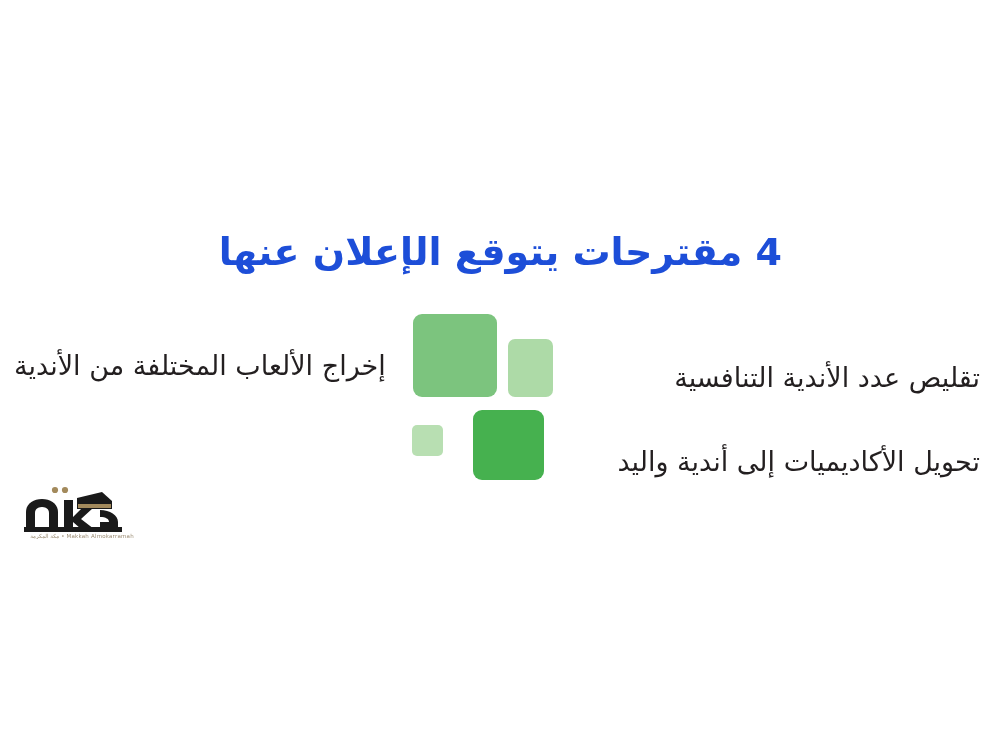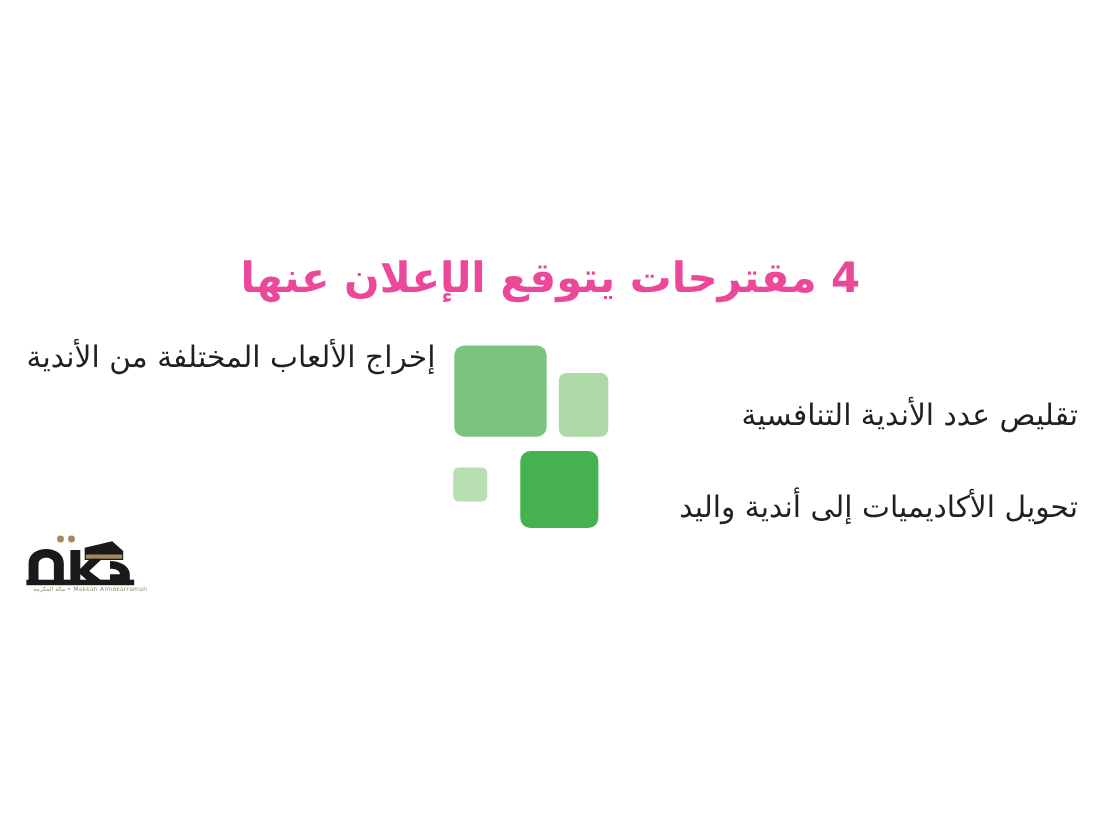--- a/index.html
+++ b/index.html
@@ -26,21 +26,21 @@
     left: 0;
     top: 228px;
     width: 782px;
     text-align: right;
     direction: rtl;
     unicode-bidi: embed;
     font-family: "DejaVu Sans", "Liberation Sans", sans-serif;
     font-weight: bold;
     font-size: 38px;
     line-height: 48px;
-    color: #ec4899;
+    color: #1d4ed8;
     letter-spacing: -0.5px;
     white-space: nowrap;
   }
 
   
   .sq {
     position: absolute;
     border-radius: 9px;
   }
   .sq-a {           
@@ -86,23 +86,24 @@
     font-size: 27px;
     line-height: 35px;
   }
   .item-right {
     text-align: right;
     left: 556px;
     width: 424px;
     margin-top: 28px;
   }
   .item-left {
-    text-align: center;
+    text-align: left;
     left: 14px;
     width: 392px;
+    margin-top: 40px;
   }
 
   .item-r1 { top: 332px; }
   .item-r2 { top: 416px; }
   .item-l1 { top: 308px; }
   .item-l2 { top: 421px; }
 
   
   .logo {
     position: absolute;

